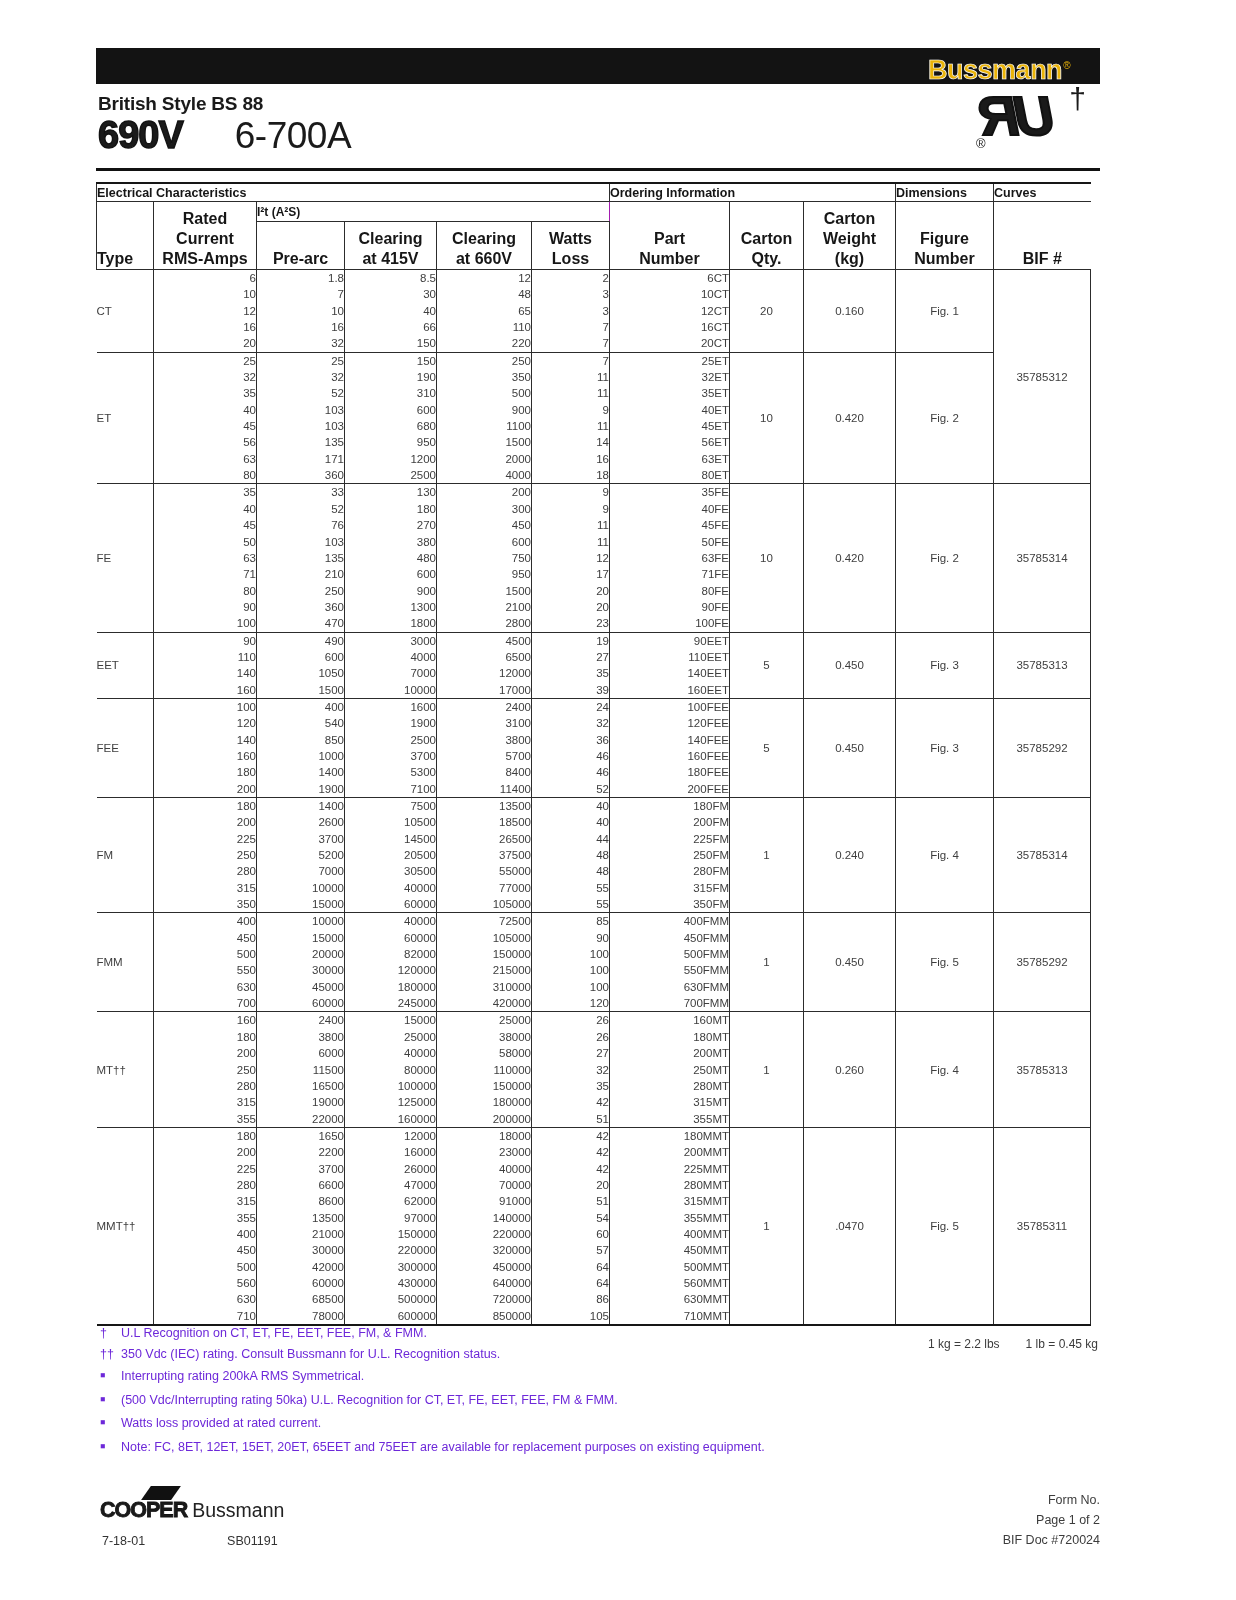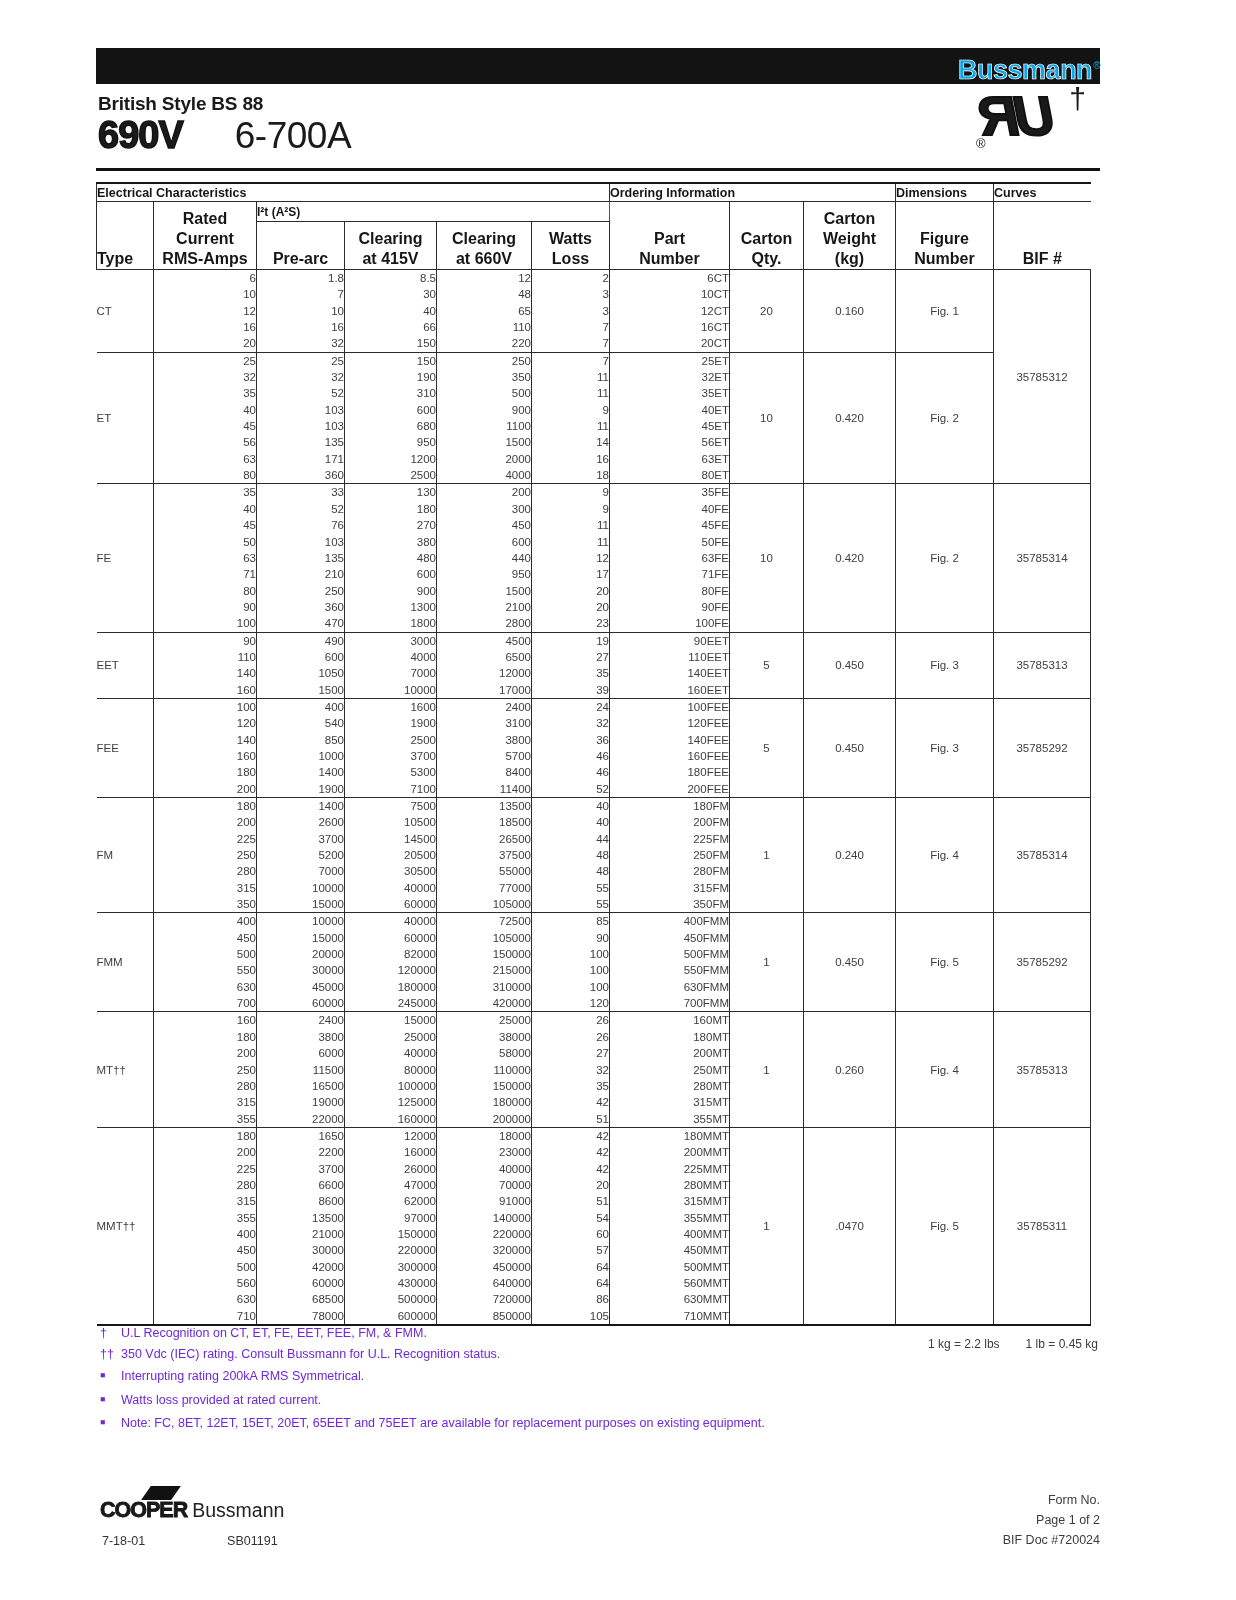--- a/index.html
+++ b/index.html
@@ -6,22 +6,22 @@
   .page {
     position:relative; width:1236px; height:1600px; background:#ffffff;
     font-family:"Liberation Sans", sans-serif; color:#1a1a1a; overflow:hidden;
   }
   
   .topbar {
     position:absolute; left:96px; top:48px; width:1004px; height:36px;
     background:#131313; text-align:right;
   }
   .brand {
-    color:#0ea5e9; font-weight:bold; font-size:27px; line-height:36px;
-    letter-spacing:-0.5px; -webkit-text-stroke:0.7px #fff;
+    color:#eab308; font-weight:bold; font-size:27px; line-height:36px;
+    letter-spacing:-0.5px; padding-right:30px; -webkit-text-stroke:0.7px #fff;
   }
   .brand sup { font-size:10px; -webkit-text-stroke:0; font-weight:normal; margin-left:1px; }
   .style-line { position:absolute; left:98px; top:93px; font-size:19px; font-weight:bold; letter-spacing:-0.2px; }
   .title-line { position:absolute; left:98px; top:114px; }
   .voltage { font-size:38px; font-weight:bold; letter-spacing:-1px; -webkit-text-stroke:1.4px #111; }
   .amps { font-size:37px; font-weight:500; margin-left:52px; letter-spacing:-0.5px; }
   .ul-block { position:absolute; left:978px; top:90px; width:100px; height:72px; }
   .ul-mark {
     position:absolute; left:6px; top:-4px; font-size:56px; line-height:60px; font-weight:bold;
     font-style:italic; letter-spacing:-5px; transform:scaleX(-1); -webkit-text-stroke:2px #111;
@@ -297,21 +297,21 @@
           <td class="c2">103</td>
           <td class="c3">380</td>
           <td class="c4">600</td>
           <td class="c5">11</td>
           <td class="c6">50FE</td>
         </tr>
         <tr>
           <td class="c1">63</td>
           <td class="c2">135</td>
           <td class="c3">480</td>
-          <td class="c4">440</td>
+          <td class="c4">750</td>
           <td class="c5">12</td>
           <td class="c6">63FE</td>
         </tr>
         <tr>
           <td class="c1">71</td>
           <td class="c2">210</td>
           <td class="c3">600</td>
           <td class="c4">950</td>
           <td class="c5">17</td>
           <td class="c6">71FE</td>
@@ -709,20 +709,21 @@
       </tbody>
     </table>
 
   <div class="notes">
     <div class="kg-note">
       <span>1 kg = 2.2 lbs</span><span class="kg2">1 lb = 0.45 kg</span>
     </div>
   <div class="note"><span class="marker">†</span><span>U.L Recognition on CT, ET, FE, EET, FEE, FM, &amp; FMM.</span></div>
       <div class="note"><span class="marker">††</span><span>350 Vdc (IEC) rating. Consult Bussmann for U.L. Recognition status.</span></div>
       <div class="note sq"><span class="marker msq">■</span><span>Interrupting rating 200kA RMS Symmetrical.</span></div>
+      <div class="note sq"><span class="marker msq">■</span><span>(500 Vdc/Interrupting rating 50ka) U.L. Recognition for CT, ET, FE, EET, FEE, FM &amp; FMM.</span></div>
       <div class="note sq"><span class="marker msq">■</span><span>Watts loss provided at rated current.</span></div>
       <div class="note sq"><span class="marker msq">■</span><span>Note: FC, 8ET, 12ET, 15ET, 20ET, 65EET and 75EET are available for replacement purposes on existing equipment.</span></div>
     </div>
 
   <div class="footer-left">
     <div class="flag"></div>
     <div class="cooper-line">
       <span class="cooper">COOPER</span><span class="bsmn">Bussmann</span>
     </div>
     <div class="date-line">

